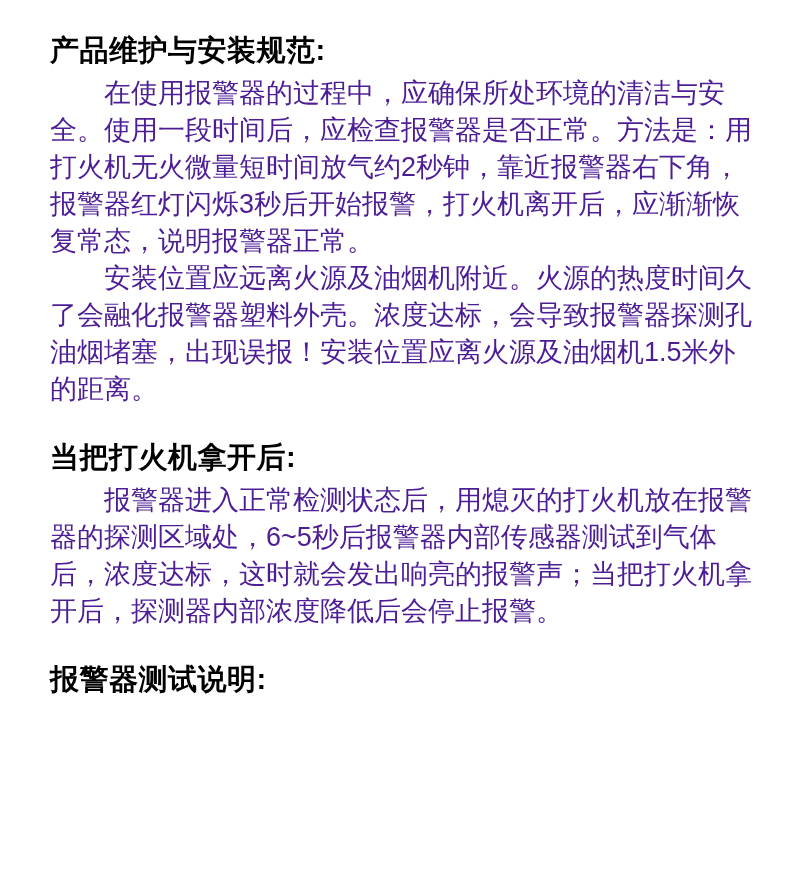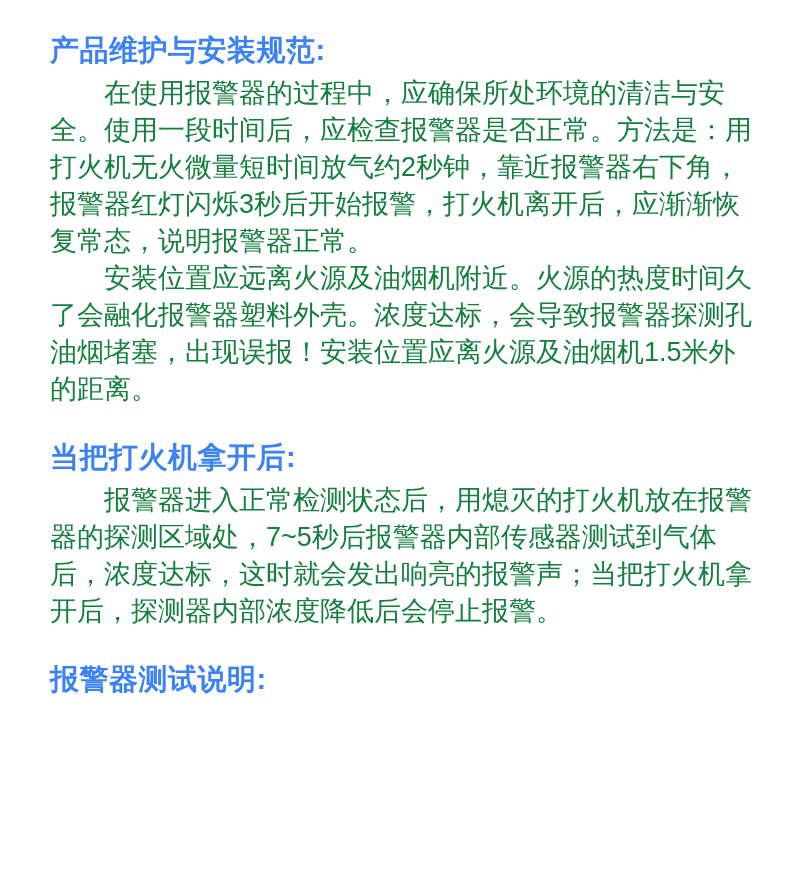--- a/index.html
+++ b/index.html
@@ -18,47 +18,47 @@
     padding: 30px 32px 10px 50px;
   }
   .section { margin-top: 29px; }
   .section:first-child { margin-top: 0; }
   .heading {
     font-size: 29px;
     line-height: 40px;
     font-weight: 700;
     margin: 0 0 5px 0;
     letter-spacing: 0.5px;
-    color: #3b82f6;
+    color: #000000;
   }
   .para {
     font-size: 27px;
     line-height: 37px;
     margin: 0;
     text-indent: 2em;
     text-align: left;
     word-break: break-all;
-    color: #15803d;
+    color: #4c1d95;
   }
 </style>
 </head>
 <body>
 
 <div class="page">
 
   <section class="section">
     <h2 class="heading">产品维护与安装规范:</h2>
     <p class="para">在使用报警器的过程中，应确保所处环境的清洁与安全。使用一段时间后，应检查报警器是否正常。方法是：用打火机无火微量短时间放气约2秒钟，靠近报警器右下角，报警器红灯闪烁3秒后开始报警，打火机离开后，应渐渐恢复常态，说明报警器正常。</p>
     <p class="para">安装位置应远离火源及油烟机附近。火源的热度时间久了会融化报警器塑料外壳。浓度达标，会导致报警器探测孔油烟堵塞，出现误报！安装位置应离火源及油烟机1.5米外的距离。</p>
   </section>
 
 
   <section class="section">
     <h2 class="heading">当把打火机拿开后:</h2>
-    <p class="para">报警器进入正常检测状态后，用熄灭的打火机放在报警器的探测区域处，7~5秒后报警器内部传感器测试到气体后，浓度达标，这时就会发出响亮的报警声；当把打火机拿开后，探测器内部浓度降低后会停止报警。</p>
+    <p class="para">报警器进入正常检测状态后，用熄灭的打火机放在报警器的探测区域处，6~5秒后报警器内部传感器测试到气体后，浓度达标，这时就会发出响亮的报警声；当把打火机拿开后，探测器内部浓度降低后会停止报警。</p>
   </section>
 
   <section class="section">
     <h2 class="heading">报警器测试说明:</h2>
 
   </section>
 
 </div>
 
 </body></html>

